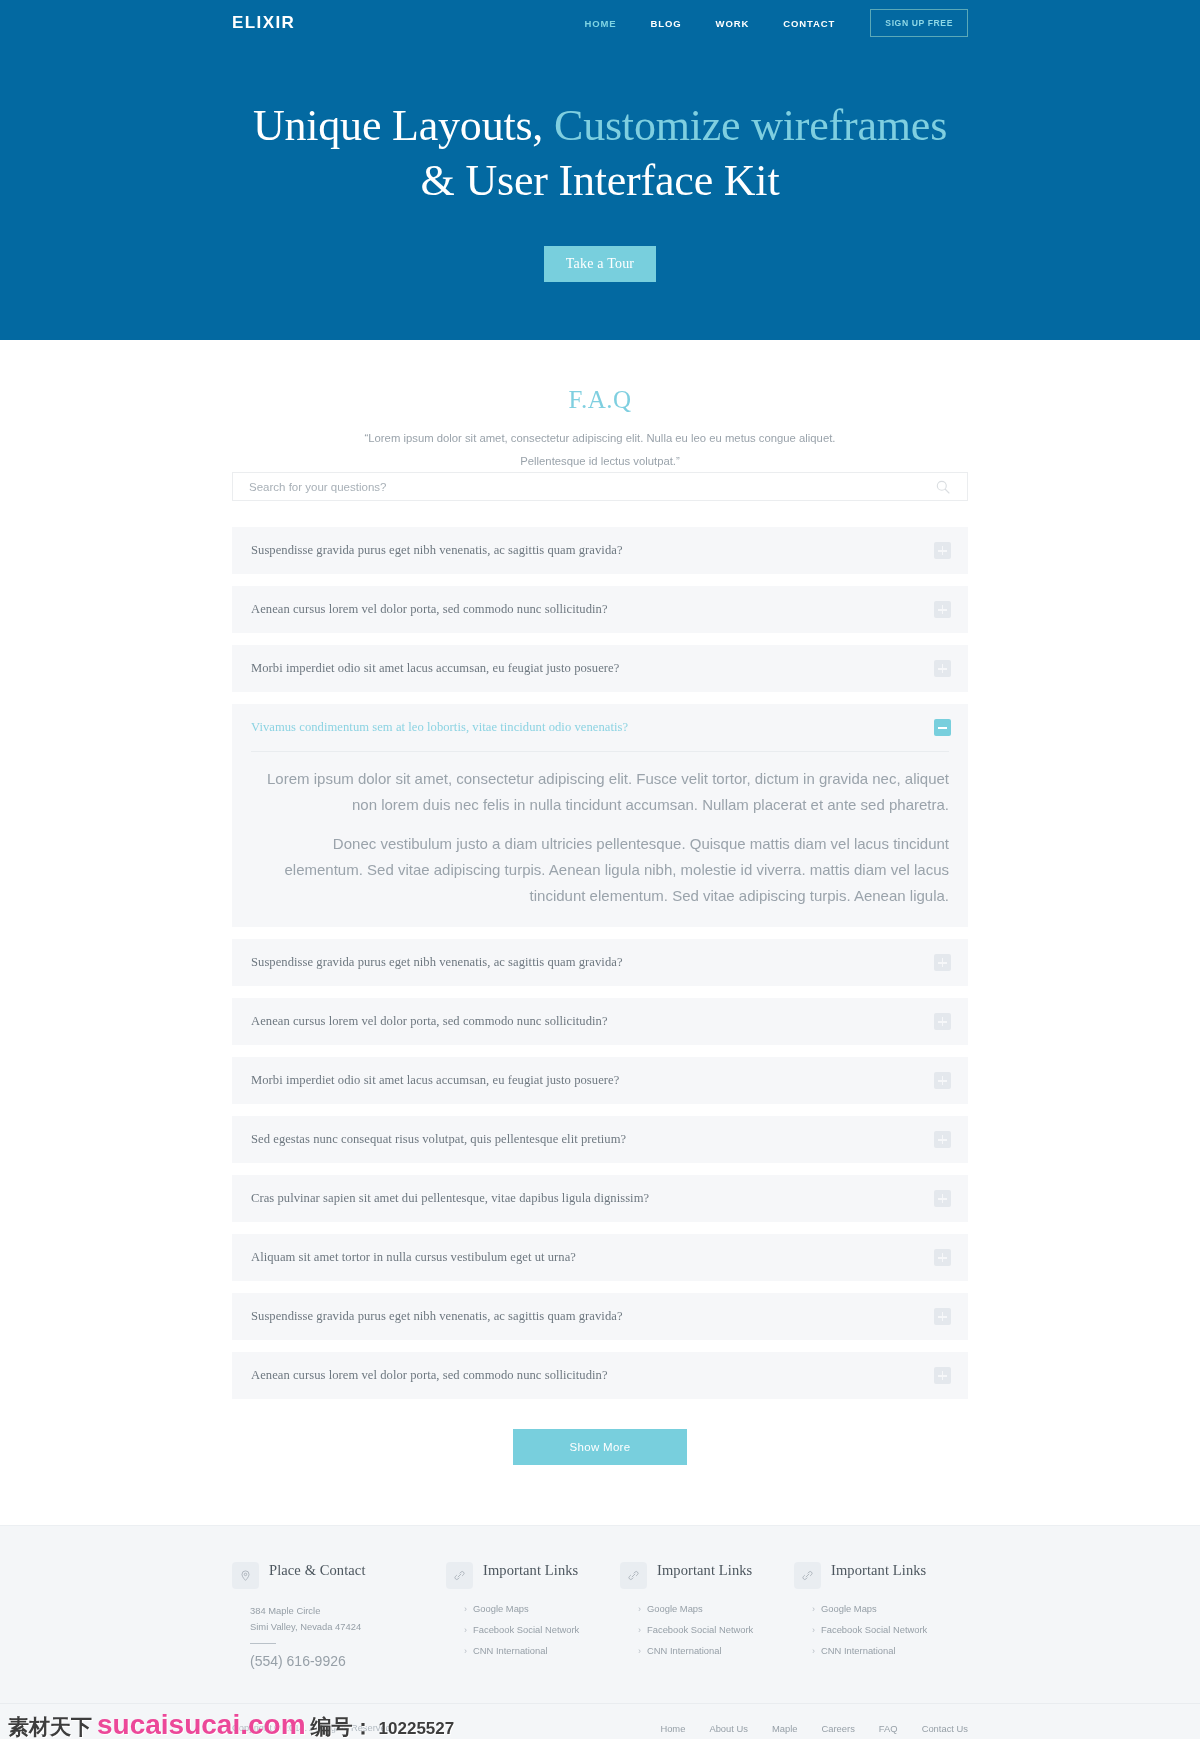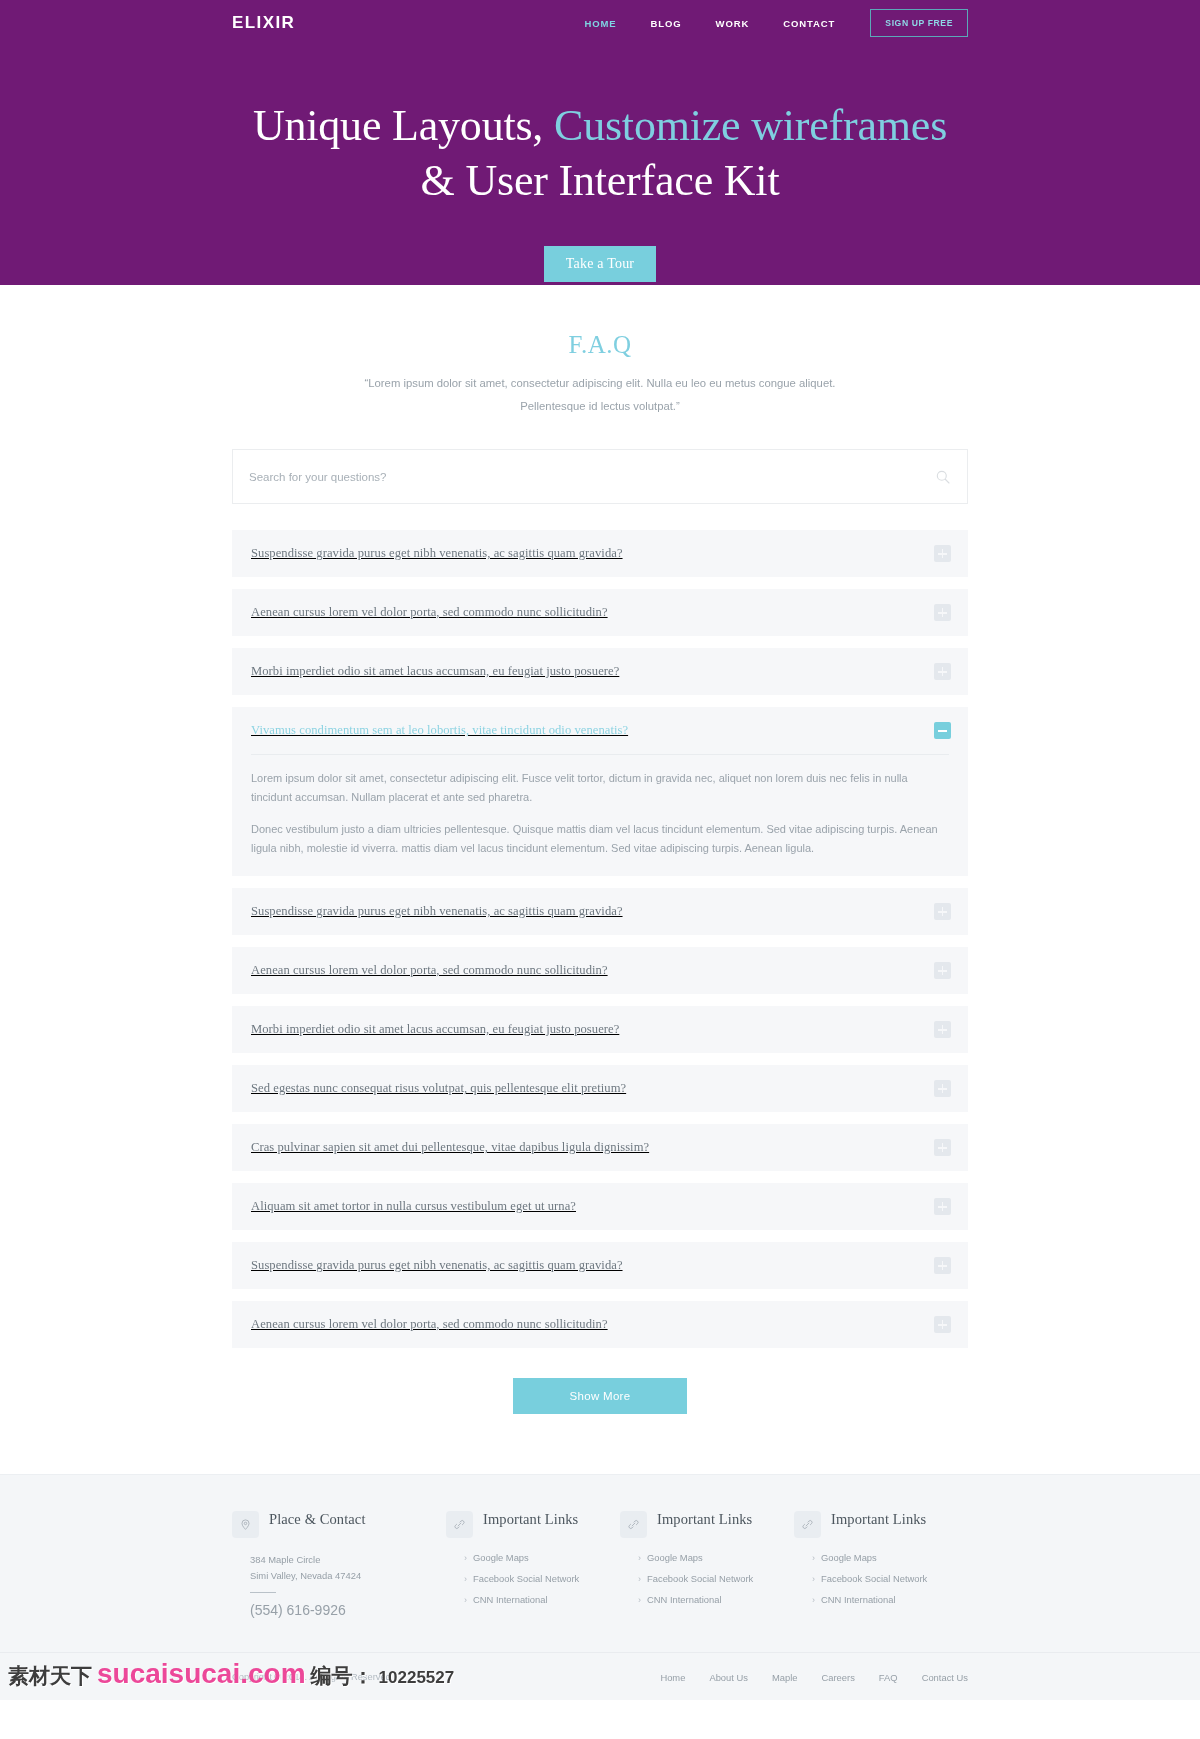--- a/index.html
+++ b/index.html
@@ -7,22 +7,22 @@
   body {
     font-family: "Liberation Sans", sans-serif;
     background: #ffffff;
     width: 1200px;
     overflow-x: hidden;
   }
   .page { width: 1200px; position: relative; }
 
   
   .hero {
-    background: #701a75;
-    height: 285px;
+    background: #0369a1;
+    height: 340px;
     position: relative;
   }
   .navbar {
     height: 46px;
     display: flex;
     align-items: center;
     padding: 0 232px 0 232px;
   }
   .brand {
     color: #ffffff;
@@ -103,24 +103,23 @@
   .faq-sub {
     text-align: center;
     color: #9aa3ab;
     font-size: 11.3px;
     line-height: 2.0;
     margin-top: 13px;
     font-family: "Liberation Sans", sans-serif;
   }
 
   .search-wrap {
-    margin-top: 32px;
     border: 1px solid #ebedef;
     background: #ffffff;
-    height: 55px;
+    height: 29px;
     display: flex;
     align-items: center;
     padding: 8px 16px;
   }
   .search-input {
     flex: 1;
     border: none;
     outline: none;
     font-size: 11.5px;
     color: #9aa3ab;
@@ -135,21 +134,20 @@
   .acc-item {
     background: #f6f7f9;
     margin-bottom: 12px;
   }
   .acc-head {
     display: flex;
     align-items: center;
     min-height: 47px;
     padding: 0 17px 0 19px;
     cursor: pointer;
-    text-decoration: underline;
   }
   .acc-q {
     font-family: "Liberation Serif", serif;
     font-size: 12.6px;
     color: #6e7880;
     flex: 1;
     letter-spacing: 0.05px;
   }
   .acc-item.open .acc-q { color: #8cd3e2; }
   .toggle {
@@ -166,25 +164,26 @@
   }
   .toggle::before { left: 4px; right: 4px; top: 8px; height: 1.6px; }
   .toggle::after  { top: 4px; bottom: 4px; left: 7.7px; width: 1.6px; }
   .acc-item.open .toggle { background: #78cfdd; }
   .acc-item.open .toggle::after { display: none; }
   .acc-item.open .toggle::before { background: #ffffff; }
 
   .acc-body { padding: 0 19px 18px 19px; }
   .acc-divider { border-top: 1px solid #e9ecef; margin-bottom: 14px; }
   .acc-p {
-    font-size: 11px;
+    font-size: 15px;
     line-height: 1.75;
     color: #9aa3ab;
     margin-bottom: 12px;
     font-family: "Liberation Sans", sans-serif;
+    text-align: right;
   }
   .acc-p:last-child { margin-bottom: 0; }
 
   .showmore-wrap { text-align: center; margin-top: 30px; padding-bottom: 60px; }
   .showmore-btn {
     background: #78cfdd;
     color: #ffffff;
     border: none;
     font-size: 11.5px;
     padding: 12px 0;

